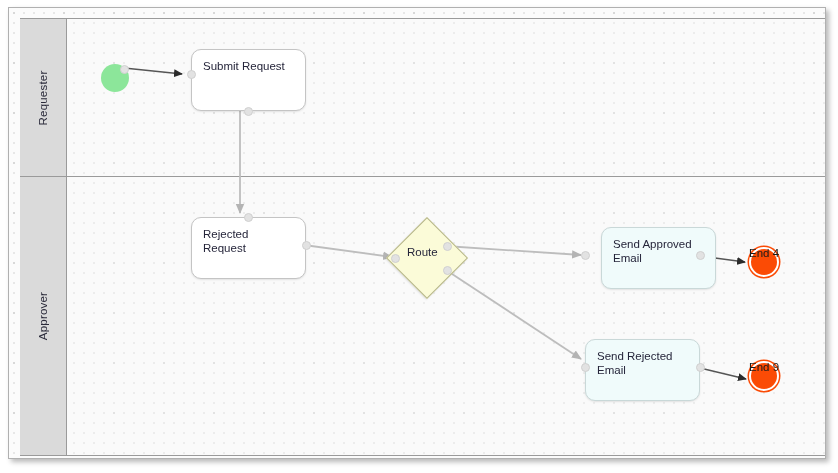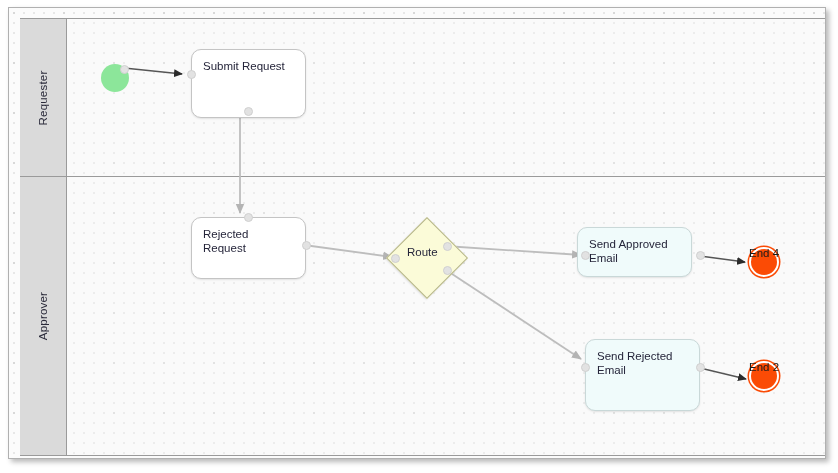--- a/index.html
+++ b/index.html
@@ -206,49 +206,49 @@
     <line x1="437" y1="262" x2="572" y2="351" stroke="#bdbdbd" stroke-width="1.8" marker-end="url(#arrow-light)"></line>
 
     <line x1="691" y1="248" x2="736" y2="254" stroke="#555555" stroke-width="1.4" marker-end="url(#arrow-dark)"></line>
 
     <line x1="691" y1="360" x2="737" y2="371" stroke="#555555" stroke-width="1.4" marker-end="url(#arrow-dark)"></line>
   </svg>
 
   <div class="node start-event" style="left:92px; top:56px;"></div>
   <div class="handle" style="left:111px; top:57px;"></div>
 
-  <div class="node task white" style="left:182px; top:41px; width:115px; height:69px;">
+  <div class="node task white" style="left:182px; top:41px; width:115px; height:62px;">
     <span>Submit Request</span>
   </div>
   <div class="handle" style="left:178px; top:62px;"></div>
   <div class="handle" style="left:235px; top:99px;"></div>
 
   <div class="node task white" style="left:182px; top:209px; width:115px; height:62px;">
     <span>Rejected Request</span>
   </div>
   <div class="handle" style="left:235px; top:205px;"></div>
   <div class="handle" style="left:293px; top:233px;"></div>
 
   <div class="node gateway" style="left:389px; top:221px;"></div>
   <div class="gateway-label" style="left:398px; top:238px;text-align:right;">Route</div>
   <div class="handle" style="left:382px; top:246px;"></div>
   <div class="handle" style="left:434px; top:234px;"></div>
   <div class="handle" style="left:434px; top:258px;"></div>
 
-  <div class="node task mint" style="left:568px; top:219px; width:115px; height:50px;">
+  <div class="node task mint" style="left:592px; top:219px; width:115px; height:62px;">
     <span>Send Approved Email</span>
   </div>
   <div class="handle" style="left:572px; top:243px;"></div>
   <div class="handle" style="left:687px; top:243px;"></div>
 
-  <div class="node task mint" style="left:576px; top:331px; width:115px; height:72px;">
+  <div class="node task mint" style="left:576px; top:331px; width:115px; height:62px;">
     <span>Send Rejected Email</span>
   </div>
   <div class="handle" style="left:572px; top:355px;"></div>
   <div class="handle" style="left:687px; top:355px;"></div>
 
   <div class="node end-event" style="left:740px; top:239px;"></div>
   <div class="end-label" style="left:740px; top:239px; width:34px;">End 4</div>
 
   <div class="node end-event" style="left:740px; top:353px;"></div>
-  <div class="end-label" style="left:740px; top:353px; width:34px;">End 2</div>
+  <div class="end-label" style="left:740px; top:353px; width:34px;">End 9</div>
 
 </div>
 
 </body></html>

